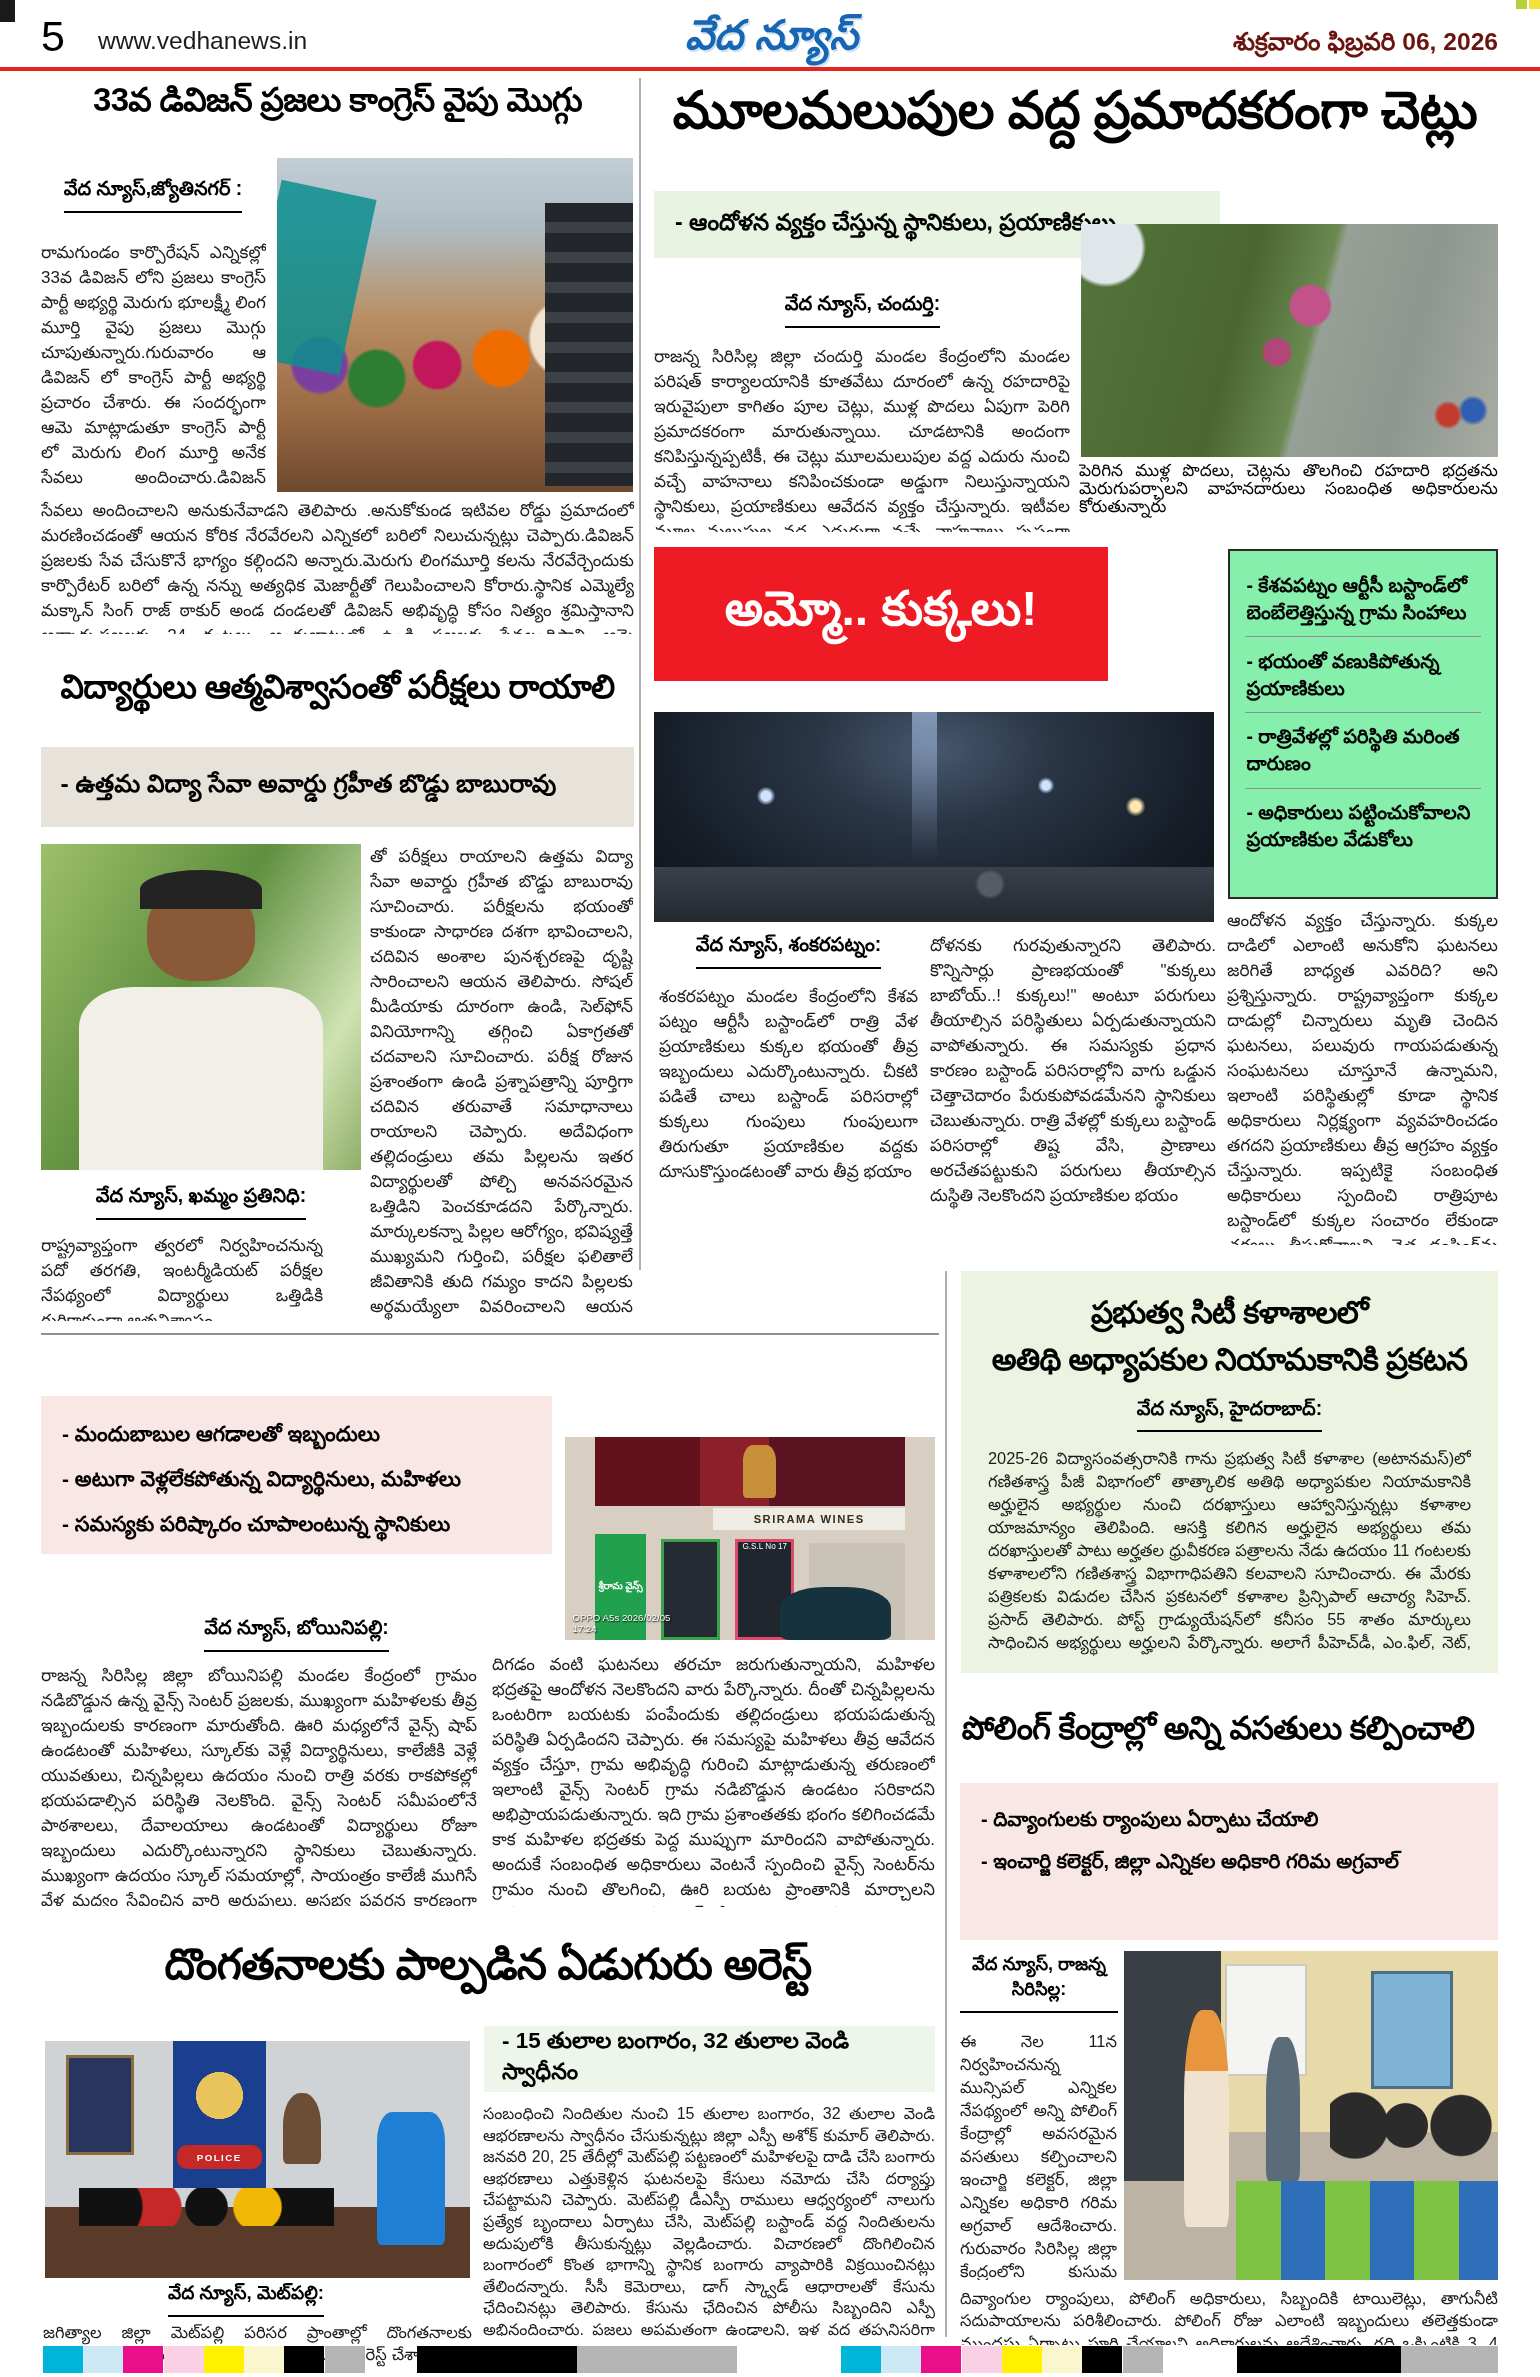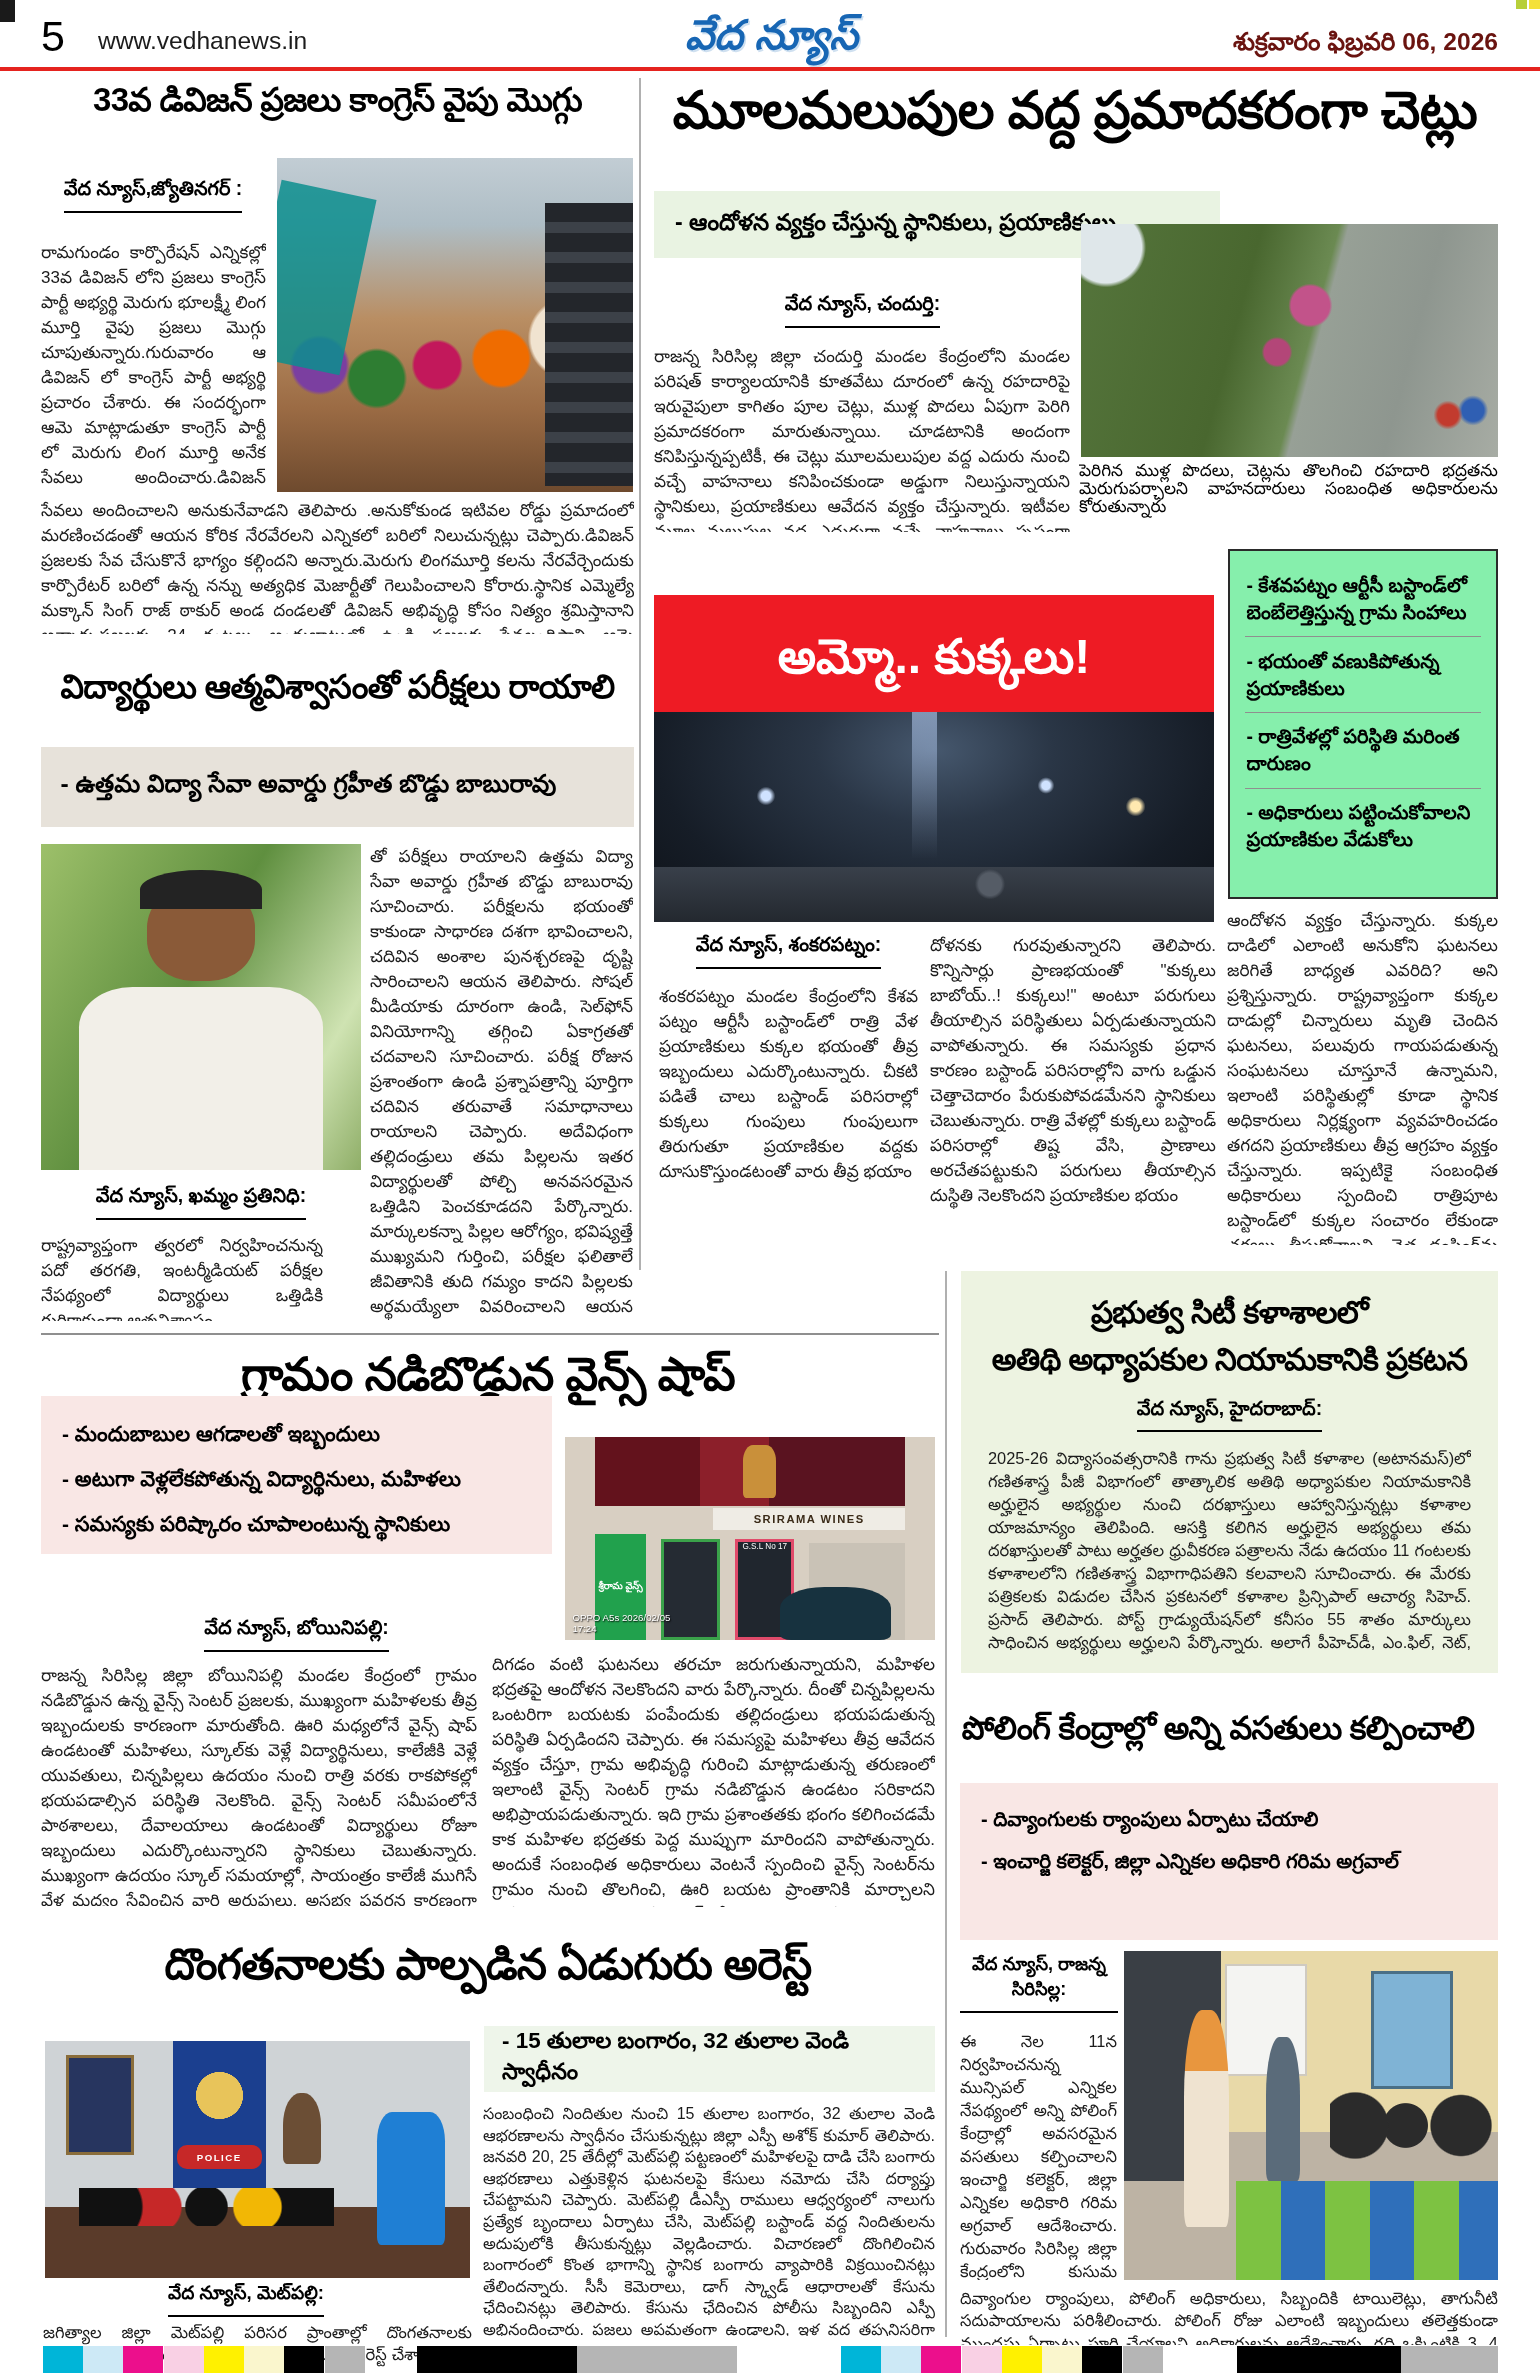--- a/index.html
+++ b/index.html
@@ -60,21 +60,21 @@
   <div class="abs subbox" style="left:654px;top:191px;width:566px;height:67px;display:flex;align-items:center;padding-left:21px;box-sizing:border-box;">
     <span class="sh-text">- ఆందోళన వ్యక్తం చేస్తున్న స్థానికులు, ప్రయాణికులు</span>
   </div>
   <div class="abs photo" style="left:1081px;top:224px;width:417px;height:233px;background:linear-gradient(105deg,#55753c 0%,#49672f 38%,#6b8a52 54%,#97a096 56%,#8e968f 76%,#a7aca4 100%);">
     <div class="ph-el" style="left:0;top:0;width:100%;height:100%;background-image:radial-gradient(circle at 55% 35%,#c2538a 0 7%,transparent 8%),radial-gradient(circle at 47% 55%,#b34678 0 5%,transparent 6%),radial-gradient(circle at 6% 10%,#dfe7ea 0 8%,transparent 9%),radial-gradient(circle at 88% 82%,#c23b2e 0 2.5%,transparent 3.5%),radial-gradient(circle at 94% 80%,#2f5fb3 0 2.5%,transparent 3.5%);"></div>
   </div>
   <div class="abs caption" style="left:1079px;top:462px;width:419px;height:67px;">పెరిగిన ముళ్ల పొదలు, చెట్లను తొలగించి రహదారి భద్రతను మెరుగుపర్చాలని వాహనదారులు సంబంధిత అధికారులను కోరుతున్నారు</div>
   <div class="abs byline" style="left:654px;top:292px;width:417px;height:46px;"><span class="u">వేద న్యూస్, చందుర్తి:</span></div>
   <div class="abs body-text" style="left:654px;top:344px;width:416px;height:188px;">రాజన్న సిరిసిల్ల జిల్లా చందుర్తి మండల కేంద్రంలోని మండల పరిషత్ కార్యాలయానికి కూతవేటు దూరంలో ఉన్న రహదారిపై ఇరువైపులా కాగితం పూల చెట్లు, ముళ్ల పొదలు ఏపుగా పెరిగి ప్రమాదకరంగా మారుతున్నాయి. చూడటానికి అందంగా కనిపిస్తున్నప్పటికీ, ఈ చెట్లు మూలమలుపుల వద్ద ఎదురు నుంచి వచ్చే వాహనాలు కనిపించకుండా అడ్డుగా నిలుస్తున్నాయని స్థానికులు, ప్రయాణికులు ఆవేదన వ్యక్తం చేస్తున్నారు. ఇటీవల మూల మలుపుల వద్ద ఎదురుగా వచ్చే వాహనాలు స్పష్టంగా కనిపించక పోవడంతో రోడ్డు ప్రమాదాలు చోటుచేసుకున్నాయని వారు తెలిపారు. ఈ రహదారి మీదుగా చందుర్తి మండల కేంద్రంతో పాటు పరిసర ప్రాంతాలకు నిత్యం అనేక మంది ప్రయాణికులు ప్రయాణాలు చేస్తుంటారు. రోడ్లకు ఇరువైపులా</div>
 
-  <div class="abs flashbox" style="left:654px;top:595px;width:560px;height:134px;">
+  <div class="abs flashbox" style="left:654px;top:547px;width:454px;height:134px;">
     <span class="flash-text">అమ్మో.. కుక్కలు!</span>
   </div>
   <div class="abs pointsbox" style="left:1228px;top:549px;width:270px;height:350px;">
     <div class="pt">- కేశవపట్నం ఆర్టీసీ బస్టాండ్‌లో బెంబేలెత్తిస్తున్న గ్రామ సింహాలు</div>
     <div class="pt">- భయంతో వణుకిపోతున్న ప్రయాణికులు</div>
     <div class="pt">- రాత్రివేళల్లో పరిస్థితి మరింత దారుణం</div>
     <div class="pt">- అధికారులు పట్టించుకోవాలని ప్రయాణికుల వేడుకోలు</div>
   </div>
   <div class="abs photo" style="left:654px;top:712px;width:560px;height:210px;background:radial-gradient(ellipse at 50% 18%,#46586e 0%,#2a3646 30%,#161d27 70%,#0e1218 100%);">
     <div class="ph-el" style="left:0;bottom:0;width:100%;height:26%;background:linear-gradient(180deg,#39404a,#23282f);"></div>
@@ -95,21 +95,20 @@
     <div class="ph-el" style="left:31%;top:8%;width:38%;height:12%;background:#232323;border-radius:50% 50% 0 0;"></div>
     <div class="ph-el" style="left:12%;top:44%;width:76%;height:56%;background:#f2efe8;border-radius:22% 22% 0 0;"></div>
   </div>
   <div class="abs byline" style="left:41px;top:1184px;width:320px;height:43px;"><span class="u">వేద న్యూస్, ఖమ్మం ప్రతినిధి:</span></div>
   <div class="abs body-text" style="left:41px;top:1233px;width:282px;height:88px;">రాష్ట్రవ్యాప్తంగా త్వరలో నిర్వహించనున్న పదో తరగతి, ఇంటర్మీడియట్ పరీక్షల నేపథ్యంలో విద్యార్థులు ఒత్తిడికి గురికాకుండా ఆత్మవిశ్వాసం</div>
   <div class="abs body-text" style="left:370px;top:844px;width:263px;height:477px;">తో పరీక్షలు రాయాలని ఉత్తమ విద్యా సేవా అవార్డు గ్రహీత బొడ్డు బాబురావు సూచించారు. పరీక్షలను భయంతో కాకుండా సాధారణ దశగా భావించాలని, చదివిన అంశాల పునశ్చరణపై దృష్టి సారించాలని ఆయన తెలిపారు. సోషల్ మీడియాకు దూరంగా ఉండి, సెల్‌ఫోన్ వినియోగాన్ని తగ్గించి ఏకాగ్రతతో చదవాలని సూచించారు. పరీక్ష రోజున ప్రశాంతంగా ఉండి ప్రశ్నాపత్రాన్ని పూర్తిగా చదివిన తరువాతే సమాధానాలు రాయాలని చెప్పారు. అదేవిధంగా తల్లిదండ్రులు తమ పిల్లలను ఇతర విద్యార్థులతో పోల్చి అనవసరమైన ఒత్తిడిని పెంచకూడదని పేర్కొన్నారు. మార్కులకన్నా పిల్లల ఆరోగ్యం, భవిష్యత్తే ముఖ్యమని గుర్తించి, పరీక్షల ఫలితాలే జీవితానికి తుది గమ్యం కాదని పిల్లలకు అర్థమయ్యేలా వివరించాలని ఆయన కోరారు.</div>
 
   <div class="abs hline" style="left:41px;top:1333px;width:898px;height:1.5px;"></div>
   <div class="abs vline" style="left:945px;top:1271px;width:1.5px;height:1066px;"></div>
 
-  <div class="abs headline" style="left:41px;top:1346px;width:894px;height:82px;font-size:46px;">గ్రామం నడిబొడ్డున వైన్స్ షాప్</div>
   <div class="abs pinkbox" style="left:41px;top:1396px;width:511px;height:158px;">
     <div class="bp">- మందుబాబుల ఆగడాలతో ఇబ్బందులు</div>
     <div class="bp">- అటుగా వెళ్లలేకపోతున్న విద్యార్థినులు, మహిళలు</div>
     <div class="bp">- సమస్యకు పరిష్కారం చూపాలంటున్న స్థానికులు</div>
   </div>
   <div class="abs photo" style="left:565px;top:1437px;width:370px;height:203px;background:#d8cfc2;">
     <div class="ph-el" style="left:8%;top:0;width:84%;height:34%;background:linear-gradient(90deg,#63121c 0 34%,#8c1f2a 34% 56%,#5a1320 56% 100%);"></div>
     <div class="ph-el" style="left:48%;top:4%;width:9%;height:26%;background:#c9903a;border-radius:30% 30% 10% 10%;"></div>
     <div class="ph-el" style="left:40%;top:35%;width:52%;height:11%;background:#efece5;display:flex;align-items:center;justify-content:center;font-size:11.2px;font-weight:bold;letter-spacing:1.5px;color:#3a2a18;">SRIRAMA WINES</div>
     <div class="ph-el" style="left:8%;top:48%;width:14%;height:52%;background:#21a14d;display:flex;align-items:center;justify-content:center;color:#fff;font-size:9.7px;font-weight:bold;">శ్రీరామ వైన్స్</div>

